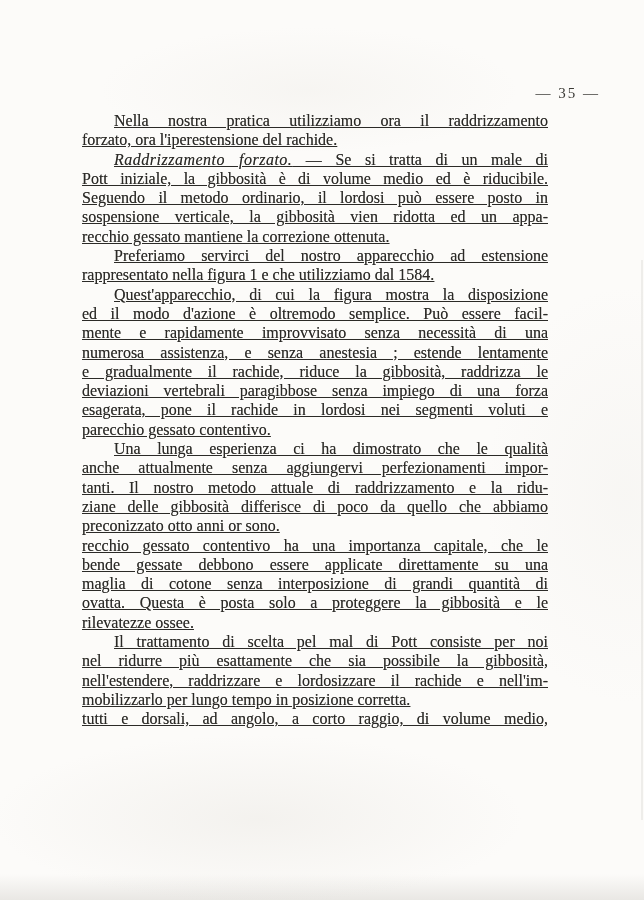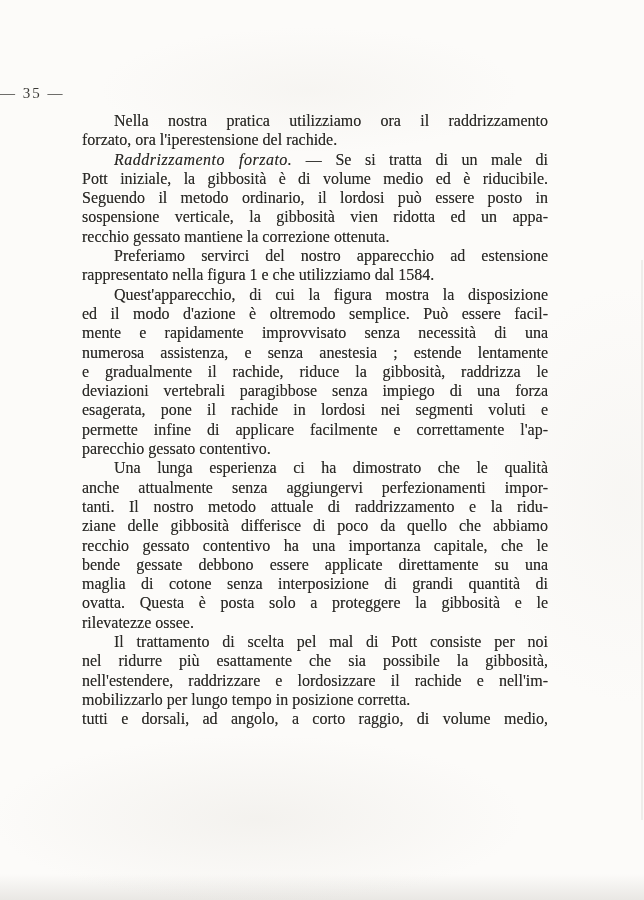--- a/index.html
+++ b/index.html
@@ -32,41 +32,42 @@
     right: 1px;
     width: 2px;
     height: 560px;
     background: rgba(120,118,112,0.10);
   }
   .page-number {
     position: absolute;
     top: 85px;
     left: 0;
     width: 600px;   
-    text-align: left;
+    text-align: right;
     font-size: 15px;
     letter-spacing: 2px;
     color: #3b3a36;
   }
   .text-block {
     position: absolute;
     left: 82px;
     top: 111px;
     width: 466px;
     color: #2b2a27;
     font-size: 16px;
     line-height: 19.3px;
     text-shadow: 0 0 0.5px rgba(43,42,39,0.55);
   }
   .line {
     text-align: justify;
     text-align-last: justify;
     white-space: normal;
     height: 19.3px;
     overflow: visible;
+    text-decoration: underline;
   }
   .line.flush {
     text-align-last: left;
   }
   .line.indent {
     text-indent: 32px;
   }
   .italic-lead {
     font-style: italic;
     letter-spacing: 0.5px;
@@ -89,26 +90,26 @@
       <div class="line flush"><span>recchio gessato mantiene la correzione ottenuta.</span></div>
       <div class="line indent"><span>Preferiamo servirci del nostro apparecchio ad estensione</span></div>
       <div class="line flush"><span>rappresentato nella figura 1 e che utilizziamo dal 1584.</span></div>
       <div class="line indent"><span>Quest'apparecchio, di cui la figura mostra la disposizione</span></div>
       <div class="line"><span>ed il modo d'azione è oltremodo semplice. Può essere facil-</span></div>
       <div class="line"><span>mente e rapidamente improvvisato senza necessità di una</span></div>
       <div class="line"><span>numerosa assistenza, e senza anestesia ; estende lentamente</span></div>
       <div class="line"><span>e gradualmente il rachide, riduce la gibbosità, raddrizza le</span></div>
       <div class="line"><span>deviazioni vertebrali paragibbose senza impiego di una forza</span></div>
       <div class="line"><span>esagerata, pone il rachide in lordosi nei segmenti voluti e</span></div>
-      <div class="line"><span>permette infine di applicare facilmente e correttamente l'ap-</span></div>
       <div class="line flush"><span>parecchio gessato contentivo.</span></div>
       <div class="line indent"><span>Una lunga esperienza ci ha dimostrato che le qualità</span></div>
       <div class="line"><span>anche attualmente senza aggiungervi perfezionamenti impor-</span></div>
       <div class="line"><span>tanti. Il nostro metodo attuale di raddrizzamento e la ridu-</span></div>
       <div class="line"><span>ziane delle gibbosità differisce di poco da quello che abbiamo</span></div>
+      <div class="line flush"><span>preconizzato otto anni or sono.</span></div>
       <div class="line"><span>recchio gessato contentivo ha una importanza capitale, che le</span></div>
       <div class="line"><span>bende gessate debbono essere applicate direttamente su una</span></div>
       <div class="line"><span>maglia di cotone senza interposizione di grandi quantità di</span></div>
       <div class="line"><span>ovatta. Questa è posta solo a proteggere la gibbosità e le</span></div>
       <div class="line flush"><span>rilevatezze ossee.</span></div>
       <div class="line indent"><span>Il trattamento di scelta pel mal di Pott consiste per noi</span></div>
       <div class="line"><span>nel ridurre più esattamente che sia possibile la gibbosità,</span></div>
       <div class="line"><span>nell'estendere, raddrizzare e lordosizzare il rachide e nell'im-</span></div>
       <div class="line flush"><span>mobilizzarlo per lungo tempo in posizione corretta.</span></div>
       <div class="line"><span>tutti e dorsali, ad angolo, a corto raggio, di volume medio,</span></div>

